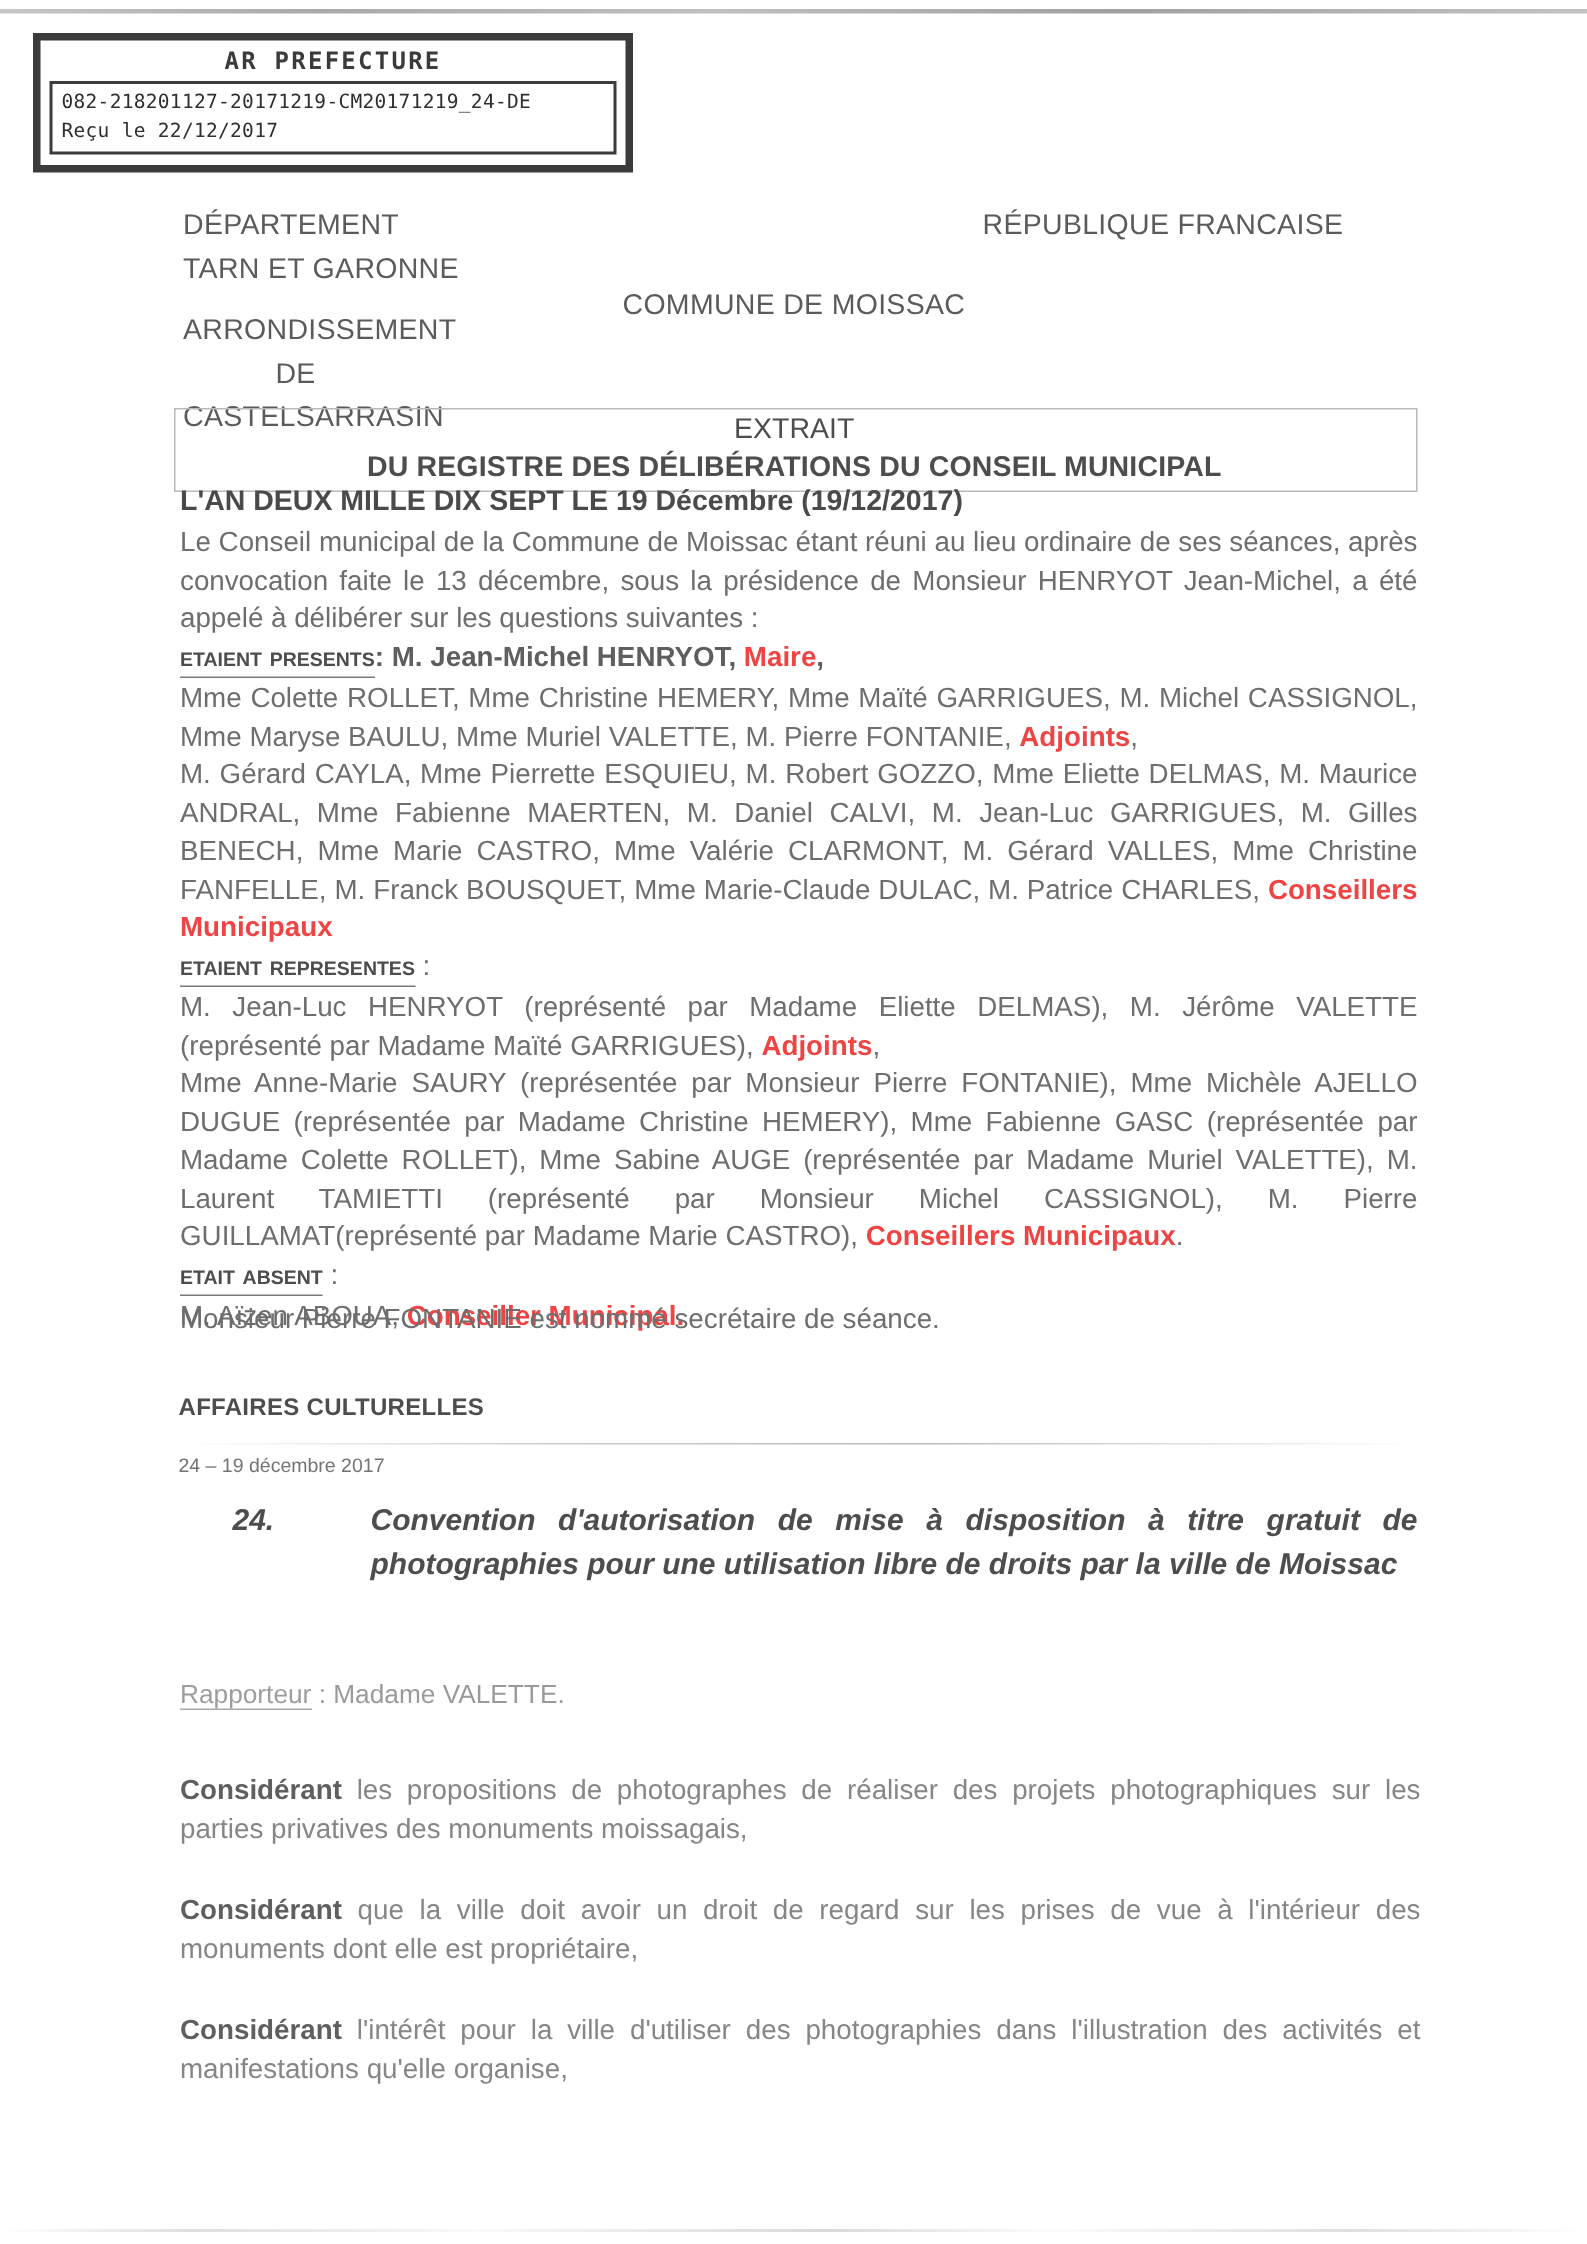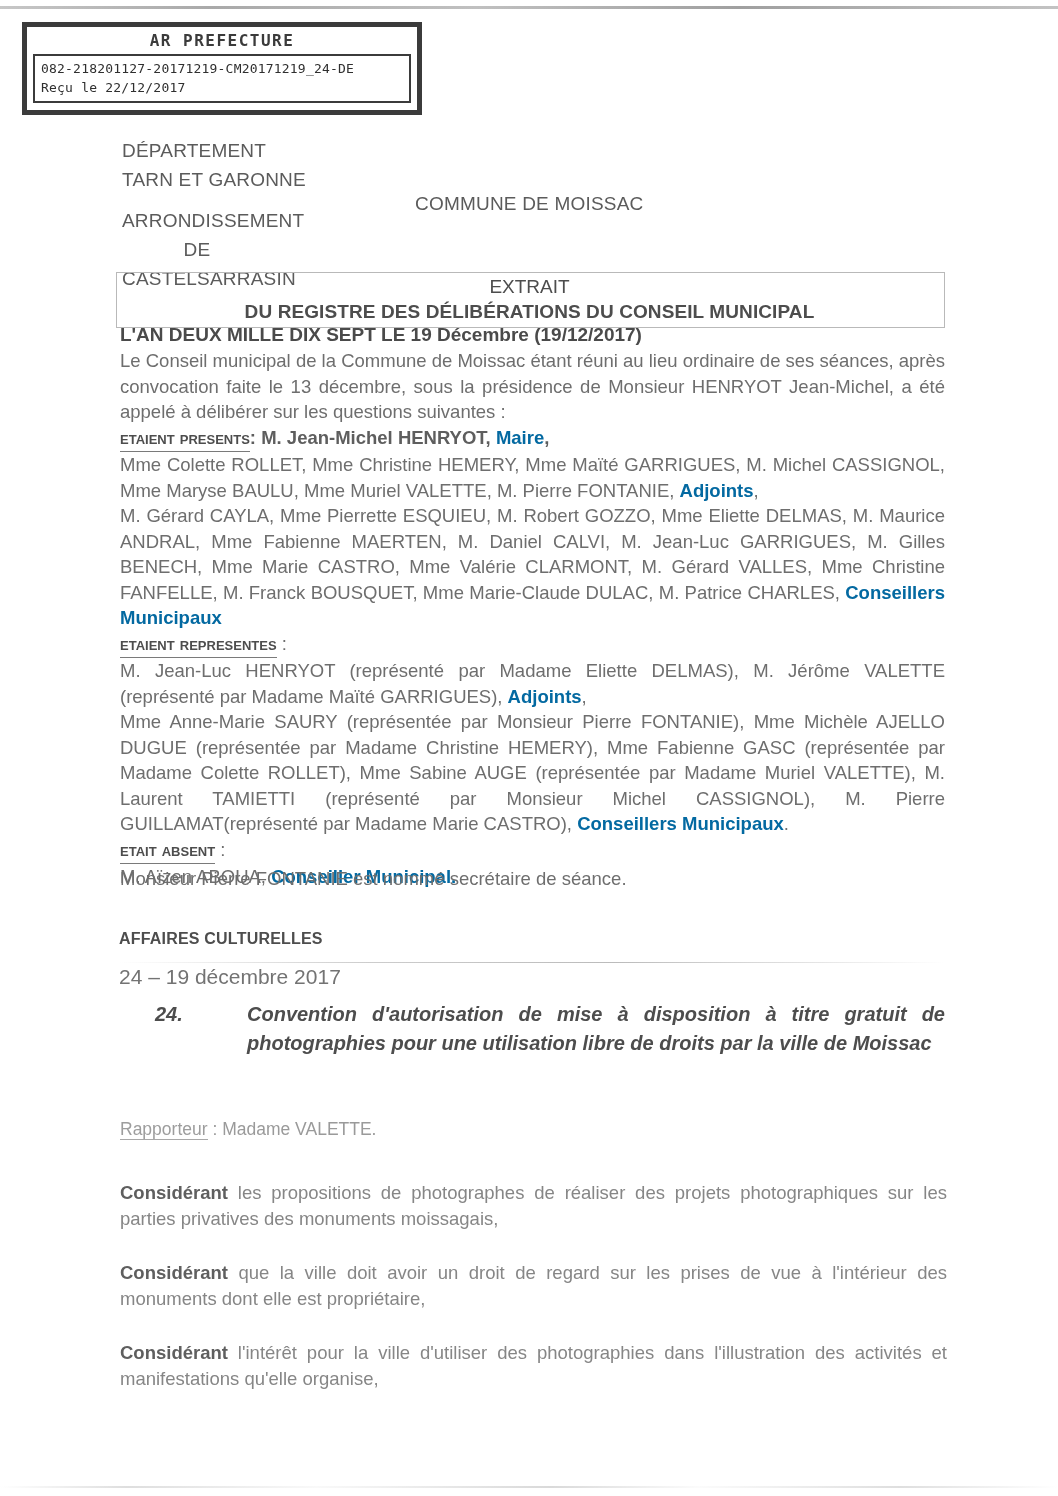--- a/index.html
+++ b/index.html
@@ -156,21 +156,21 @@
   }
   p.b.justify-last { text-align-last: left; }
   .lead {
     color: #4a4a4a;
     font-weight: 700;
     font-size: 19px;
     line-height: 26px;
     margin: 0;
   }
   .darker { color: #5e5e5e; font-weight: bold; }
-  b.bk { font-weight: 700; color: #0369a1; }
+  b.bk { font-weight: 700; color: #ef4444; }
   .smallcaps {
     font-variant: small-caps;
     text-transform: lowercase;
     font-weight: 700;
     color: #4d4d4d;
     border-bottom: 1px solid #7a7a7a;
     padding-bottom: 1px;
   }
   .smallcaps-w {
     display: inline-block;
@@ -201,21 +201,21 @@
     top: 962px;
     width: 826px;
     height: 1px;
     background: linear-gradient(90deg, rgba(200,200,200,0) 0%, rgba(188,188,188,.75) 30%, rgba(170,170,170,.8) 60%, rgba(205,205,205,0) 100%);
   }
   .section-sub {
     position: absolute;
     left: 119px;
     top: 965px;
     color: #737373;
-    font-size: 21px;
+    font-size: 13px;
     line-height: 24px;
   }
 
   .resolution {
     position: absolute;
     left: 155px;
     top: 1000px;
     width: 790px;
   }
   .resolution-row { display: flex; }
@@ -288,20 +288,21 @@
 <div class="header">
   <div class="hdr-dept">
     <div>DÉPARTEMENT</div>
     <div>TARN ET GARONNE</div>
   </div>
   <div class="hdr-arr">
     <span class="ln1">ARRONDISSEMENT</span>
     <span class="ln2">DE</span>
     <span class="ln3">CASTELSARRASIN</span>
   </div>
+  <div class="hdr-rf">RÉPUBLIQUE FRANCAISE</div>
   <div class="hdr-commune">COMMUNE DE MOISSAC</div>
 </div>
 
 <div class="extrait-box">
   <div class="ex1">EXTRAIT</div>
   <div class="ex2">DU REGISTRE DES DÉLIBÉRATIONS DU CONSEIL MUNICIPAL</div>
 </div>
 
 <div class="body-col">
   <p class="lead">L'AN DEUX MILLE DIX SEPT LE 19 Décembre (19/12/2017)</p>

